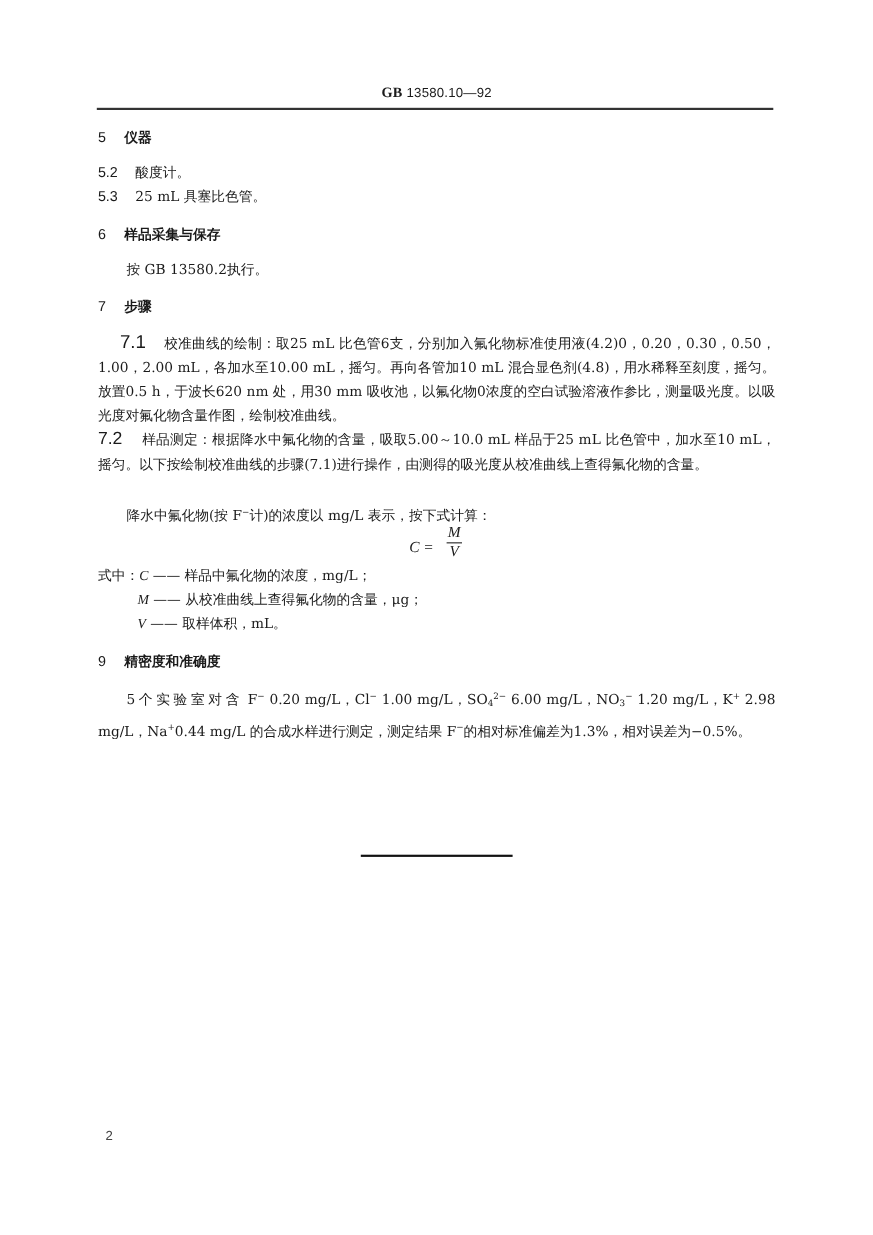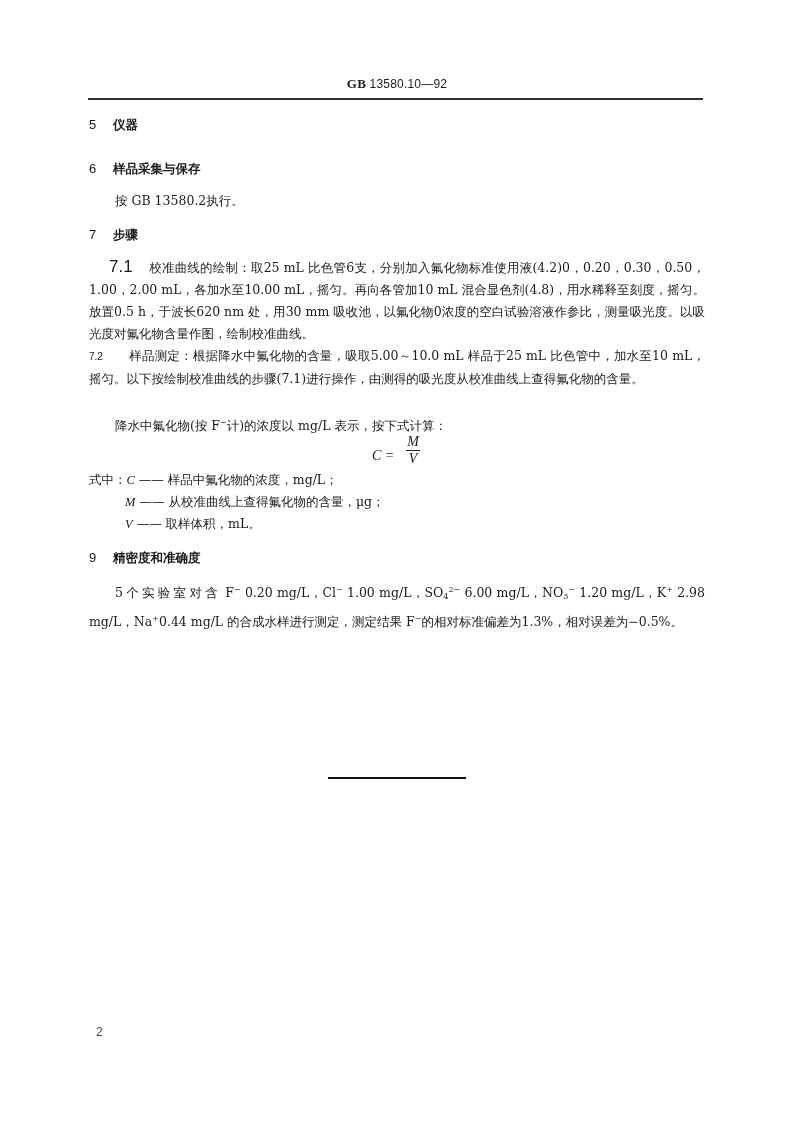--- a/index.html
+++ b/index.html
@@ -38,37 +38,39 @@
   <span>13580.10—92</span>
 </div>
 <div class="header-rule"></div>
 
 <div class="content">
 
   <div class="h">
     <span class="num">5</span><span>仪器</span>
   </div>
   <div class="gap-s"></div>
+  <p class="item"><span class="num">5.2</span><span>酸度计。</span></p>
+  <p class="item"><span class="num">5.3</span><span>25 mL 具塞比色管。</span></p>
 
   <div class="gap-m"></div>
 
   <div class="h">
     <span class="num">6</span><span>样品采集与保存</span>
   </div>
   <div class="gap-s"></div>
   <p class="p indent">按 GB 13580.2执行。</p>
 
   <div class="gap-m"></div>
 
   <div class="h">
     <span class="num">7</span><span>步骤</span>
   </div>
   <div class="gap-s"></div>
   <p class="p"><span class="num" style="display:inline-block;width:40px;font-family:'Liberation Sans',sans-serif;font-size:17px;margin-left:20px;">7.1</span><span>校准曲线的绘制：取25 mL 比色管6支，分别加入氟化物标准使用液(4.2)0，0.20，0.30，0.50，1.00，2.00 mL，各加水至10.00 mL，摇匀。再向各管加10 mL 混合显色剂(4.8)，用水稀释至刻度，摇匀。放置0.5 h，于波长620 nm 处，用30 mm 吸收池，以氟化物0浓度的空白试验溶液作参比，测量吸光度。以吸光度对氟化物含量作图，绘制校准曲线。</span></p>
-  <p class="p"><span class="num" style="display:inline-block;width:40px;font-family:'Liberation Sans',sans-serif;font-size:10px;">7.2</span><span>样品测定：根据降水中氟化物的含量，吸取5.00～10.0 mL 样品于25 mL 比色管中，加水至10 mL，摇匀。以下按绘制校准曲线的步骤(7.1)进行操作，由测得的吸光度从校准曲线上查得氟化物的含量。</span></p>
+  <p class="p"><span class="num" style="display:inline-block;width:40px;font-family:'Liberation Sans',sans-serif;font-size:16px;">7.2</span><span>样品测定：根据降水中氟化物的含量，吸取5.00～10.0 mL 样品于25 mL 比色管中，加水至10 mL，摇匀。以下按绘制校准曲线的步骤(7.1)进行操作，由测得的吸光度从校准曲线上查得氟化物的含量。</span></p>
 
   <div class="gap-m"></div>
 
   <div class="gap-s"></div>
   <p class="p indent"><span>降水中氟化物(按 F</span><span class="sup">−</span><span>计)的浓度以 mg/L 表示，按下式计算：</span></p>
   <div class="formula">
     <span class="lhs">C =</span>
     <span class="frac">
       <span>M</span>
       <span class="bar"></span>

